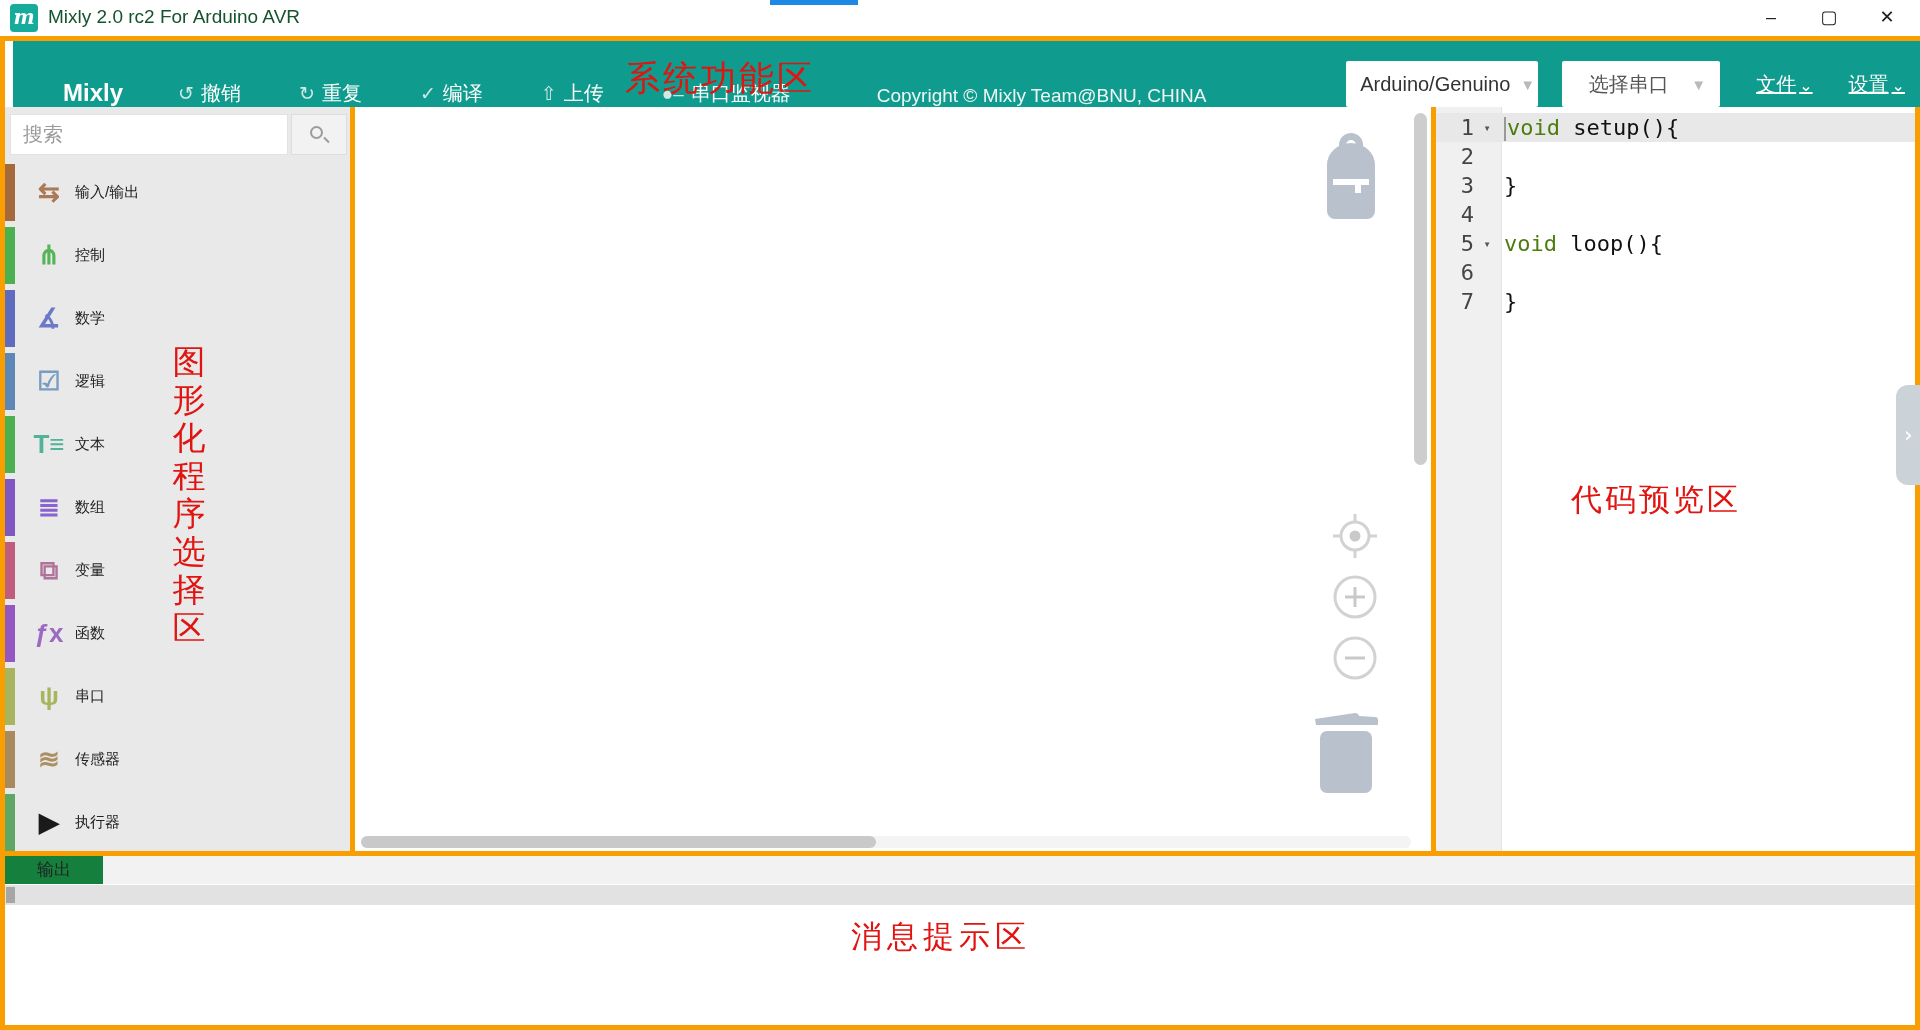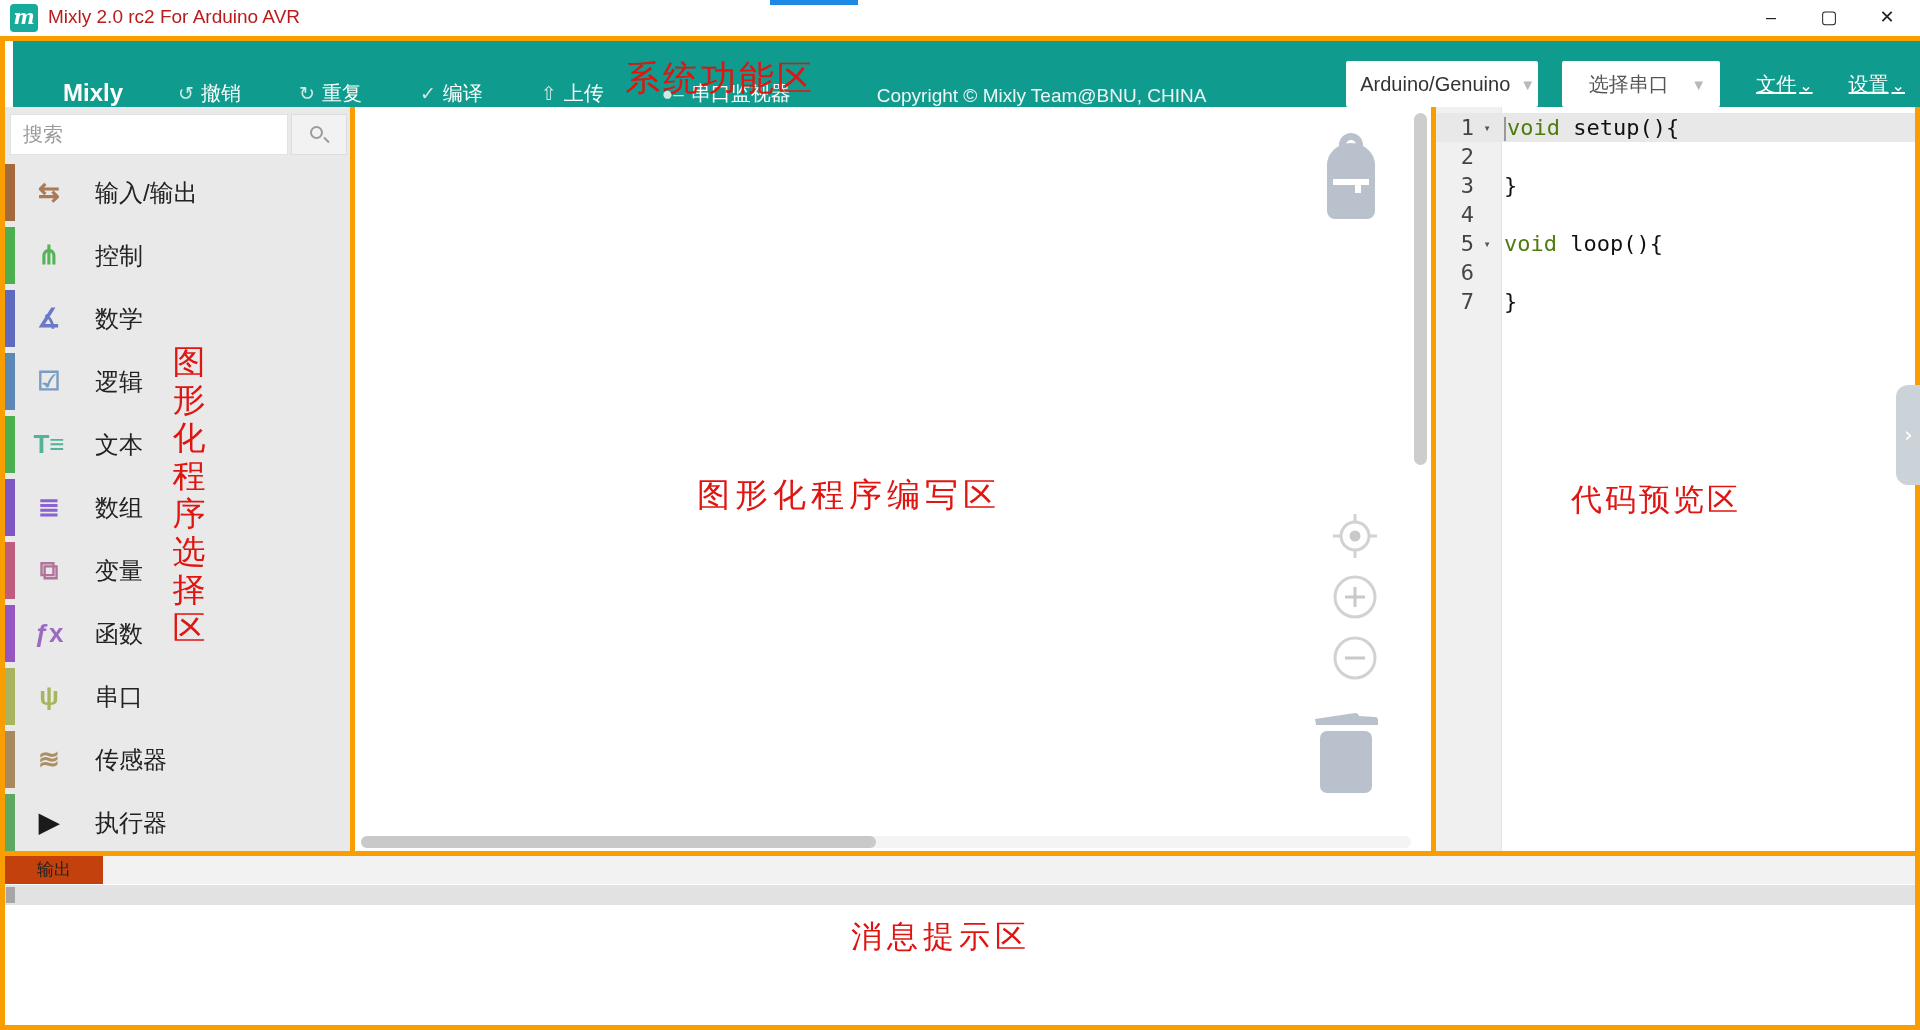--- a/index.html
+++ b/index.html
@@ -4,21 +4,21 @@
 <style>
   * { margin:0; padding:0; box-sizing:border-box; }
   html,body { width:1920px; height:1030px; overflow:hidden; background:#fff;
               font-family:"Liberation Sans", sans-serif; }
   body { position:relative; }
 
   
   .titlebar { position:absolute; top:0; left:0; width:1920px; height:36px; background:#fff; }
   .titlebar .logo { position:absolute; left:10px; top:4px; width:28px; height:28px; background:#17ab9c;
                     border-radius:4px; color:#fff; font:italic bold 20px/26px "DejaVu Serif",serif; text-align:center; }
-  .titlebar .wtitle { position:absolute; left:48px; top:6px; font-size:19px; color:#b91c1c; }
+  .titlebar .wtitle { position:absolute; left:48px; top:6px; font-size:19px; color:#14532d; }
   .blue-strip { position:absolute; left:770px; top:0; width:88px; height:5px; background:#1e88e5; }
   .wbtn { position:absolute; top:0; width:58px; height:34px; text-align:center; line-height:34px;
           font-size:18px; color:#222; }
   .wbtn.min { right:120px; } .wbtn.max { right:62px; } .wbtn.close { right:4px; }
 
   
   .frame { position:absolute; top:36px; left:0; width:1920px; height:994px;
            border:5px solid #f89e00; background:#fff; }
 
   
@@ -51,21 +51,21 @@
   .search-btn { width:60px; height:41px; margin-left:3px; background:#f2f2f2; border:1px solid #ddd;
                 position:relative; }
   .mag { position:absolute; left:18px; top:11px; width:13px; height:13px; border:2px solid #9b9b9b;
          border-radius:50%; }
   .mag::after { content:""; position:absolute; left:11px; top:11px; width:7px; height:2px;
                 background:#9b9b9b; transform:rotate(45deg); }
   .cats { position:relative; }
   .cat { position:relative; height:63px; display:flex; align-items:center; cursor:pointer; }
   .cat .bar { position:absolute; left:0; top:3px; width:10px; height:57px; }
   .cat .cicon { width:44px; margin-left:22px; text-align:center; font-size:26px; font-weight:bold; }
-  .cat .clabel { margin-left:24px; font-size:24px; color:#222; }
+  .cat .clabel { margin-left:4px; font-size:15px; color:#222; }
 
   
   .canvas { position:relative; flex:1; background:#fff; border-right:5px solid #f89e00; }
   .backpack { position:absolute; right:48px; top:24px; }
   .vscroll { position:absolute; right:4px; top:6px; width:13px; height:352px; background:#cdcdcd; border-radius:7px; }
   .hscroll-track { position:absolute; left:6px; right:20px; bottom:3px; height:12px; background:#f4f4f4; border-radius:6px; }
   .hscroll { position:absolute; left:6px; bottom:3px; width:515px; height:12px; background:#c9c9c9; border-radius:6px; }
   .zoomctl { position:absolute; right:52px; top:406px; width:48px; text-align:center; }
   .zoomctl > div { margin-bottom:11px; }
   .trash { position:absolute; right:52px; top:600px; }
@@ -83,21 +83,21 @@
   .code-line .ctext { padding-left:4px; color:#111; white-space:pre; }
   .code-line .kw { color:#4d7c0f; }
   .caret { display:inline-block; width:2px; height:24px; background:#999; vertical-align:middle; margin-right:1px; }
   .collapse-tab { position:absolute; right:-5px; top:278px; width:24px; height:100px; background:#ccd3d8;
                   border-radius:12px 0 0 12px; color:#fff; font-size:22px; line-height:100px;
                   text-align:center; z-index:5; }
 
   
   .output { position:relative; width:100%; height:169px; border-top:5px solid #f89e00; background:#fff; }
   .outtabs { width:100%; height:28px; background:#f2f2f2; }
-  .outtab { width:98px; height:28px; background:#c2410c; font-size:17px; color:#222;
+  .outtab { width:98px; height:28px; background:#15803d; font-size:17px; color:#222;
             text-align:center; line-height:28px; }
   .outstrip { width:100%; height:20px; background:#e2e2e2; margin-top:1px; position:relative; }
   .outstrip .nub { position:absolute; left:1px; top:2px; width:9px; height:16px; background:#a6a6a6; }
 
   
   .anno { position:absolute; color:#e01410; font-family:"DejaVu Serif", serif; font-weight:normal;
           z-index:9; pointer-events:none; }
   .anno-toolbar { left:612px; top:14px; font-size:35px; letter-spacing:3px; }
   .anno-sidebar { left:164px; top:236px; font-size:33px; line-height:38px; text-align:center; width:40px; }
   .anno-canvas  { left:342px; top:366px; font-size:33px; letter-spacing:5px; }
@@ -277,21 +277,20 @@
         </div>
       </div>
       <div class="trash">
         <svg width="66" height="86" viewBox="0 0 66 86">
           <path class="gfill" d="M2 12 l40 -6 a4 4 0 0 1 4 3 l16 1 a3 3 0 0 1 3 3 v5 h-62 z"></path>
           <rect class="gfill" x="7" y="24" width="52" height="62" rx="7"></rect>
         </svg>
       </div>
       <div class="hscroll-track"></div>
       <div class="hscroll"></div>
-      <div class="anno anno-canvas">图形化程序编写区</div>
     </div>
 
     <div class="codepanel">
       <div class="gutter-bg"></div>
       <div class="code-lines" id="code-lines">
           <div class="code-line active">
             <span class="ln">1</span>
             <span class="fold">▾</span>
             <span class="ctext"><span class="caret"></span><span class="kw">void</span><span class="pl"> setup(){</span></span>
           </div>

